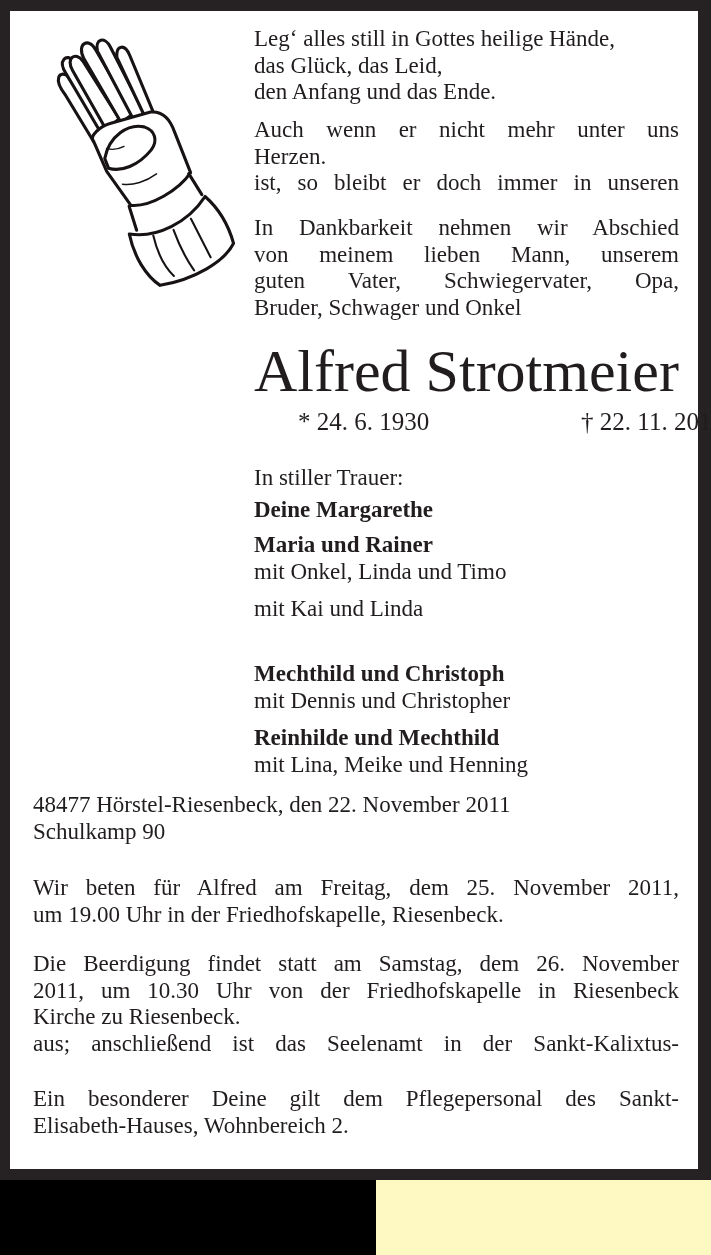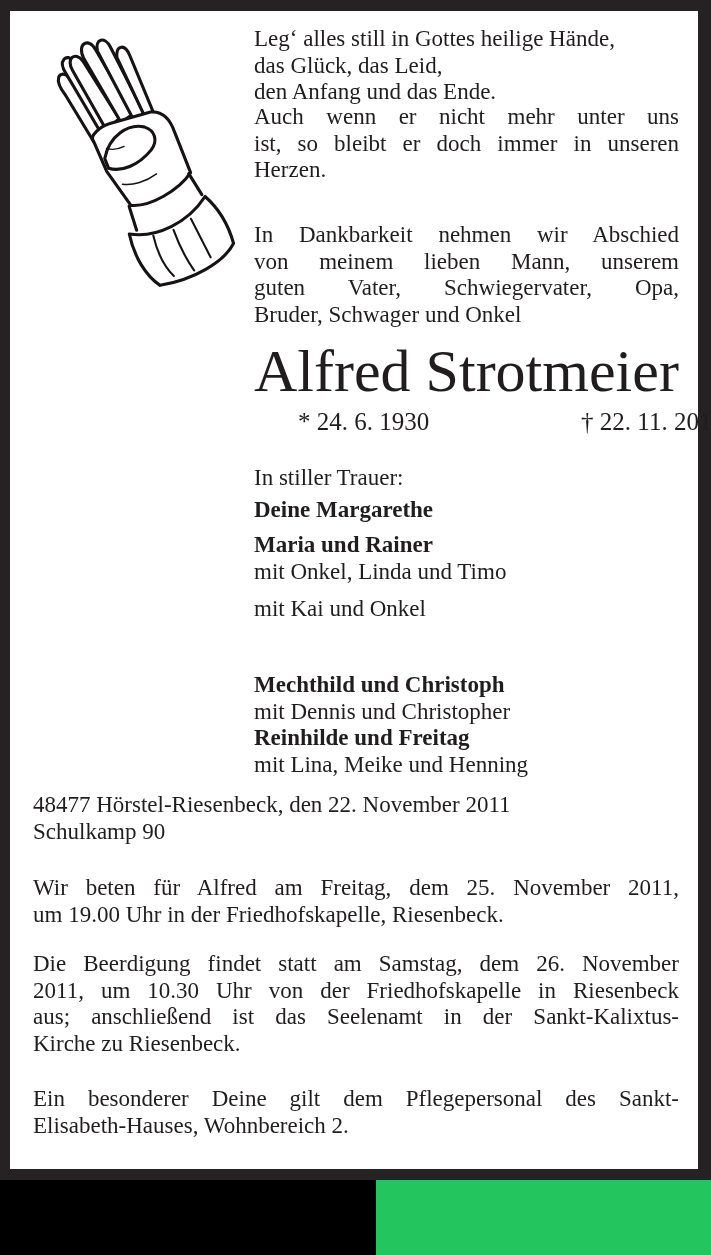--- a/index.html
+++ b/index.html
@@ -1,16 +1,16 @@
 <!DOCTYPE html>
 <html><head>
 <meta charset="utf-8">
 <style>
   html,body{margin:0;padding:0;background:#ffffff;}
-  .screen{position:relative;width:711px;height:1255px;background:#22c55e;overflow:hidden;
+  .screen{position:relative;width:711px;height:1255px;background:#fef9c3;overflow:hidden;
           font-family:"Liberation Serif","DejaVu Serif",serif;color:#211d1e;}
   .frame{position:absolute;left:0;top:0;width:711px;height:1180px;background:#262122;}
   .paper{position:absolute;left:10px;top:11px;right:13px;bottom:11px;background:#ffffff;}
   .scanblock{position:absolute;left:0;top:1180px;width:376px;height:75px;background:#000000;}
   .abs{position:absolute;}
   .ln{font-size:23px;line-height:26.5px;white-space:nowrap;}
   .jl{white-space:normal;text-align:justify;text-align-last:justify;}
   .b{font-weight:bold;}
   .col{left:254px;width:425px;}
   .wide{left:33px;width:646px;}
@@ -57,27 +57,27 @@
       </g>
     </svg>
   </div>
 
   <div class="abs col" style="top:26px;">
     <div class="ln">Leg‘ alles still in Gottes heilige Hände,</div>
     <div class="ln">das Glück, das Leid,</div>
     <div class="ln">den Anfang und das Ende.</div>
   </div>
 
-  <div class="abs col" style="top:104px;">
+  <div class="abs col" style="top:117px;">
     <div class="ln jl">Auch wenn er nicht mehr unter uns</div>
+    <div class="ln">Herzen.</div>
     <div class="ln jl">ist, so bleibt er doch immer in unseren</div>
-    <div class="ln">Herzen.</div>
   </div>
 
-  <div class="abs col" style="top:222px;">
+  <div class="abs col" style="top:215px;">
     <div class="ln jl">In Dankbarkeit nehmen wir Abschied</div>
     <div class="ln jl">von meinem lieben Mann, unserem</div>
     <div class="ln jl">guten Vater, Schwiegervater, Opa,</div>
     <div class="ln">Bruder, Schwager und Onkel</div>
   </div>
 
   <div class="abs col deceased-name" style="top:339px;">Alfred Strotmeier</div>
 
   <div class="abs col dates" style="top:408px;margin-left:44px;">
     <span>* 24. 6. 1930</span>
@@ -87,46 +87,46 @@
   <div class="abs col ln" style="top:465px;">In stiller Trauer:</div>
 
   <div class="abs col mg" style="top:496px;">
     <div class="ln b">Deine Margarethe</div>
   </div>
   <div class="abs col mg" style="top:531px;">
     <div class="ln b">Maria und Rainer</div>
     <div class="ln">mit Onkel, Linda und Timo</div>
   </div>
   <div class="abs col mg" style="top:595px;">
-    <div class="ln">mit Kai und Onkel</div>
+    <div class="ln">mit Kai und Linda</div>
   </div>
-  <div class="abs col mg" style="top:660px;margin-top:11px;">
+  <div class="abs col mg" style="top:660px;">
     <div class="ln b">Mechthild und Christoph</div>
     <div class="ln">mit Dennis und Christopher</div>
   </div>
   <div class="abs col mg" style="top:724px;">
-    <div class="ln b">Reinhilde und Freitag</div>
+    <div class="ln b">Reinhilde und Mechthild</div>
     <div class="ln">mit Lina, Meike und Henning</div>
   </div>
 
   <div class="abs wide" style="top:792px;">
     <div class="ln">48477 Hörstel-Riesenbeck, den 22. November 2011</div>
     <div class="ln">Schulkamp 90</div>
   </div>
 
   <div class="abs wide" style="top:875px;">
     <div class="ln jl">Wir beten für Alfred am Freitag, dem 25. November 2011,</div>
     <div class="ln">um 19.00 Uhr in der Friedhofskapelle, Riesenbeck.</div>
   </div>
 
   <div class="abs wide" style="top:951px;">
     <div class="ln jl">Die Beerdigung findet statt am Samstag, dem 26. November</div>
     <div class="ln jl">2011, um 10.30 Uhr von der Friedhofskapelle in Riesenbeck</div>
+    <div class="ln">Kirche zu Riesenbeck.</div>
     <div class="ln jl">aus; anschließend ist das Seelenamt in der Sankt-Kalixtus-</div>
-    <div class="ln">Kirche zu Riesenbeck.</div>
   </div>
 
   <div class="abs wide" style="top:1086px;">
     <div class="ln jl">Ein besonderer Deine gilt dem Pflegepersonal des Sankt-</div>
     <div class="ln">Elisabeth-Hauses, Wohnbereich 2.</div>
   </div>
 
 </div>
 
 </body></html>

